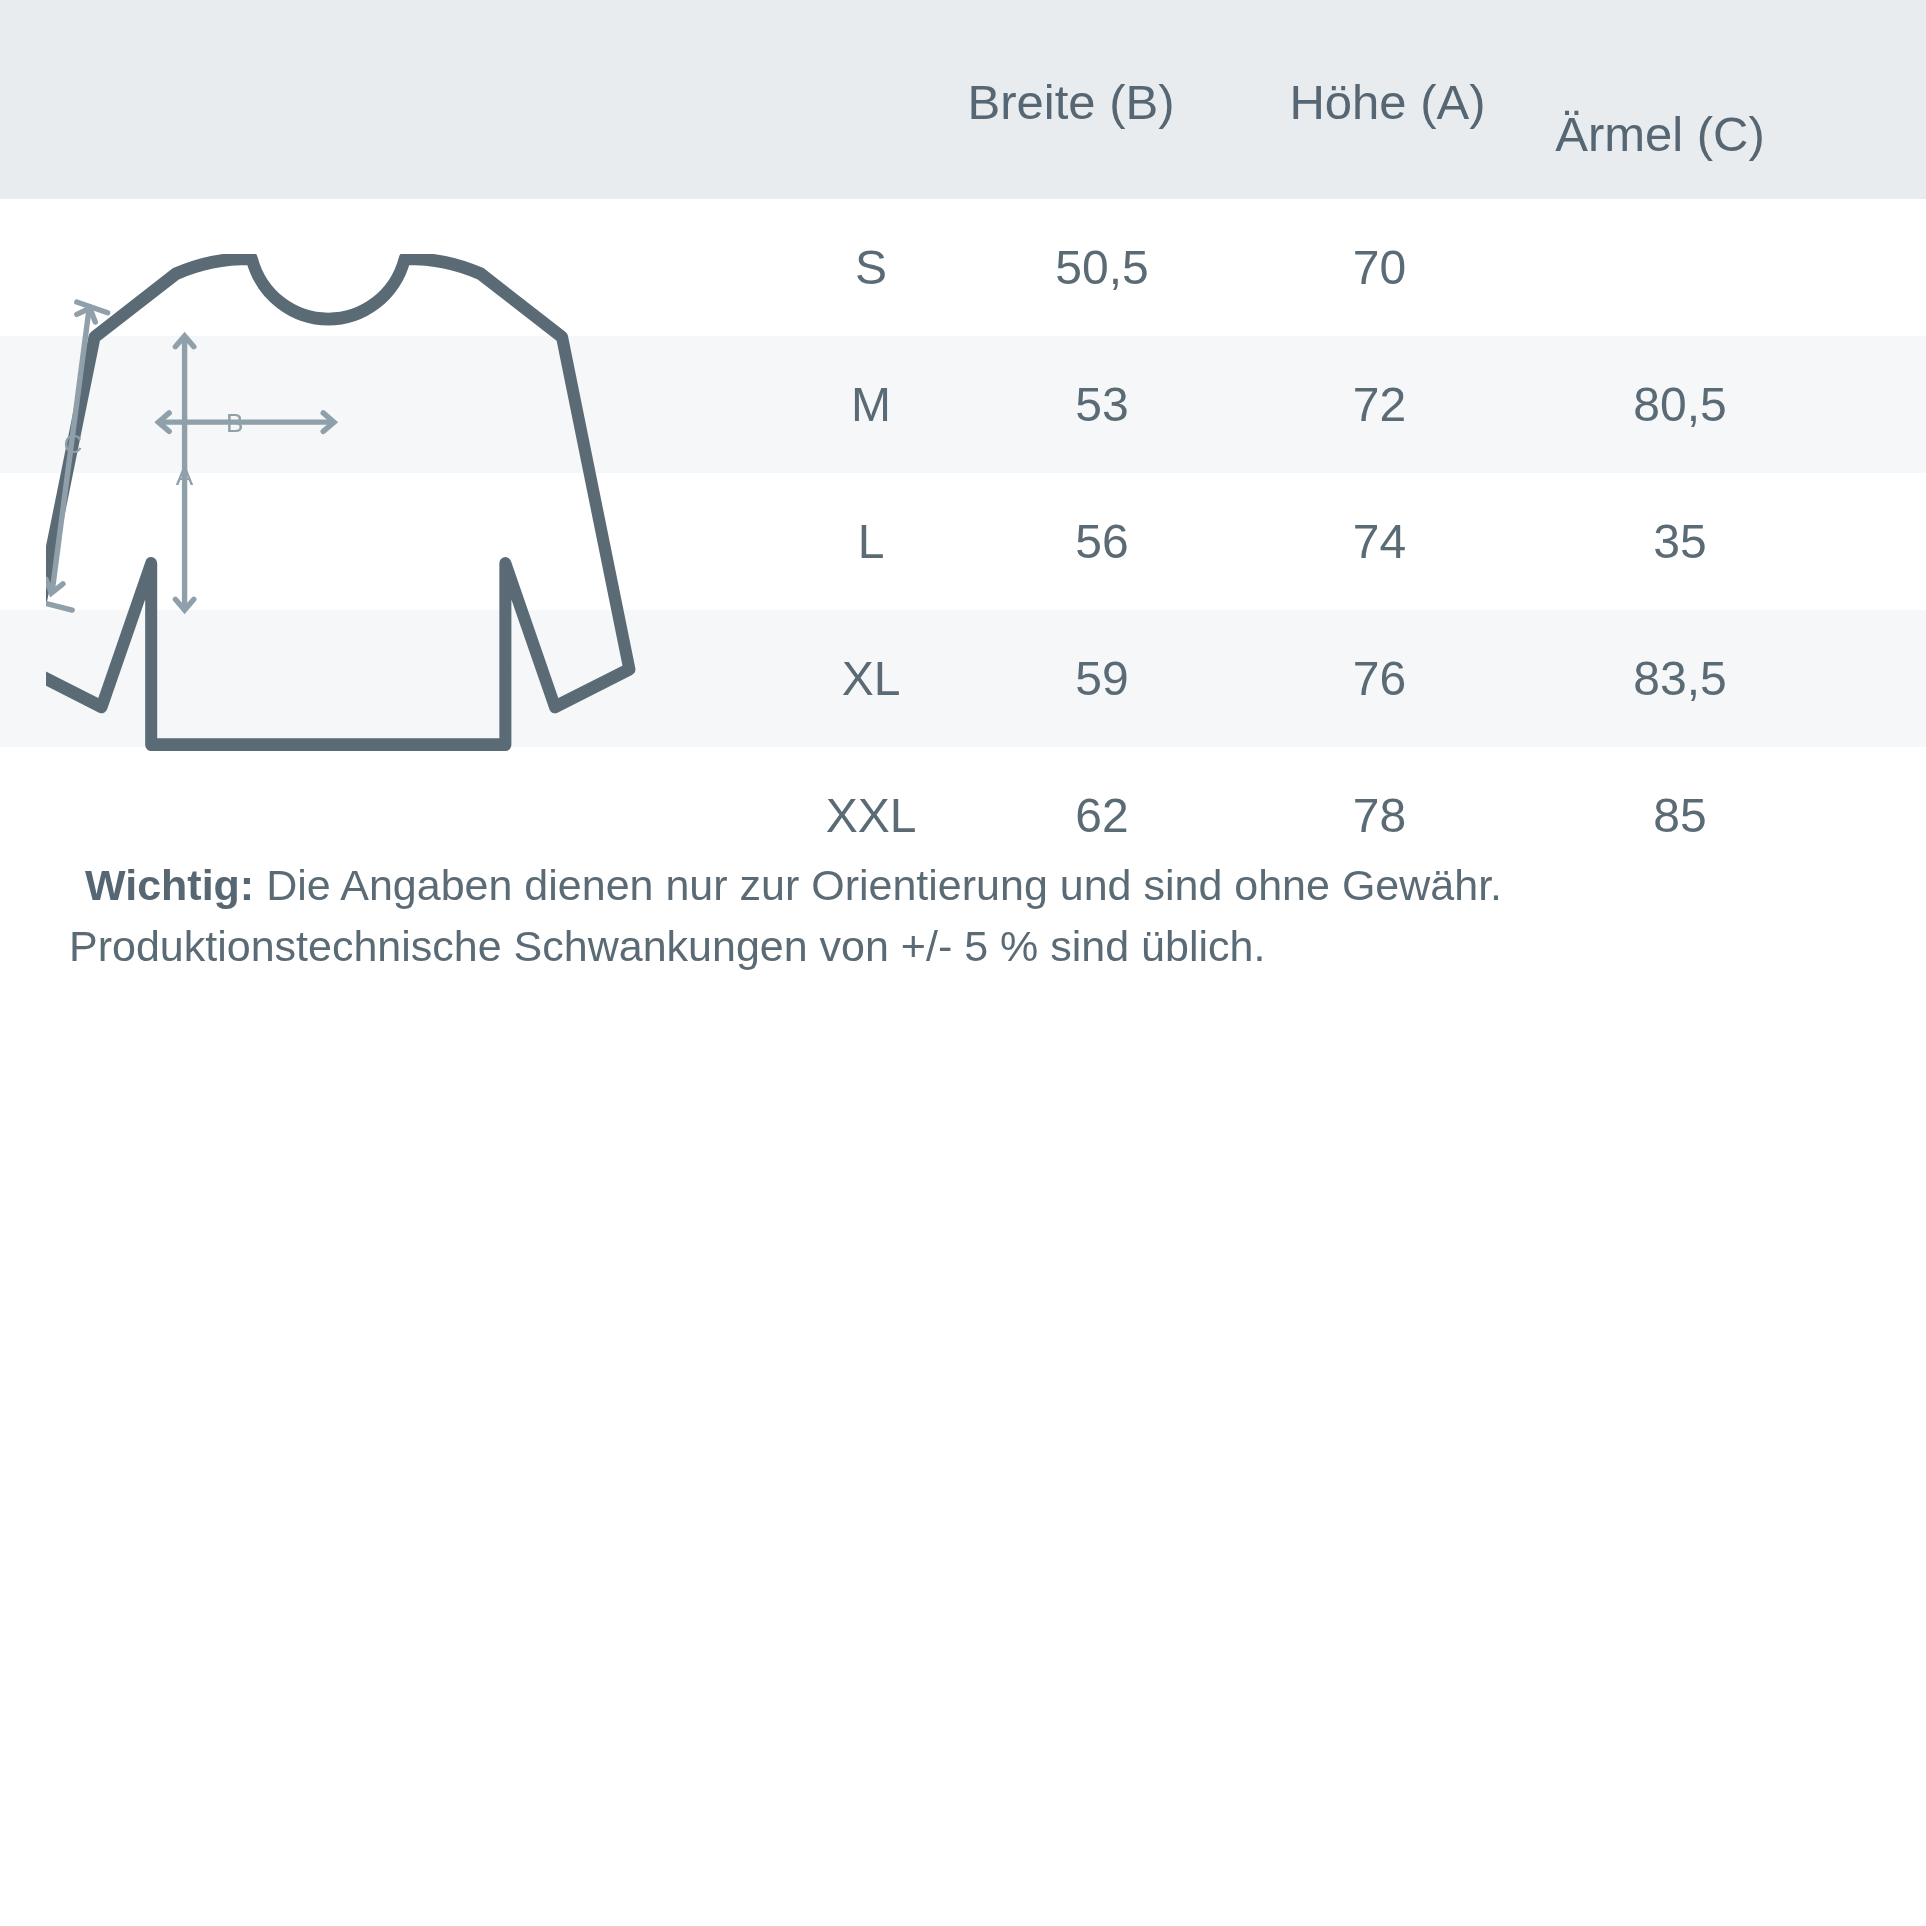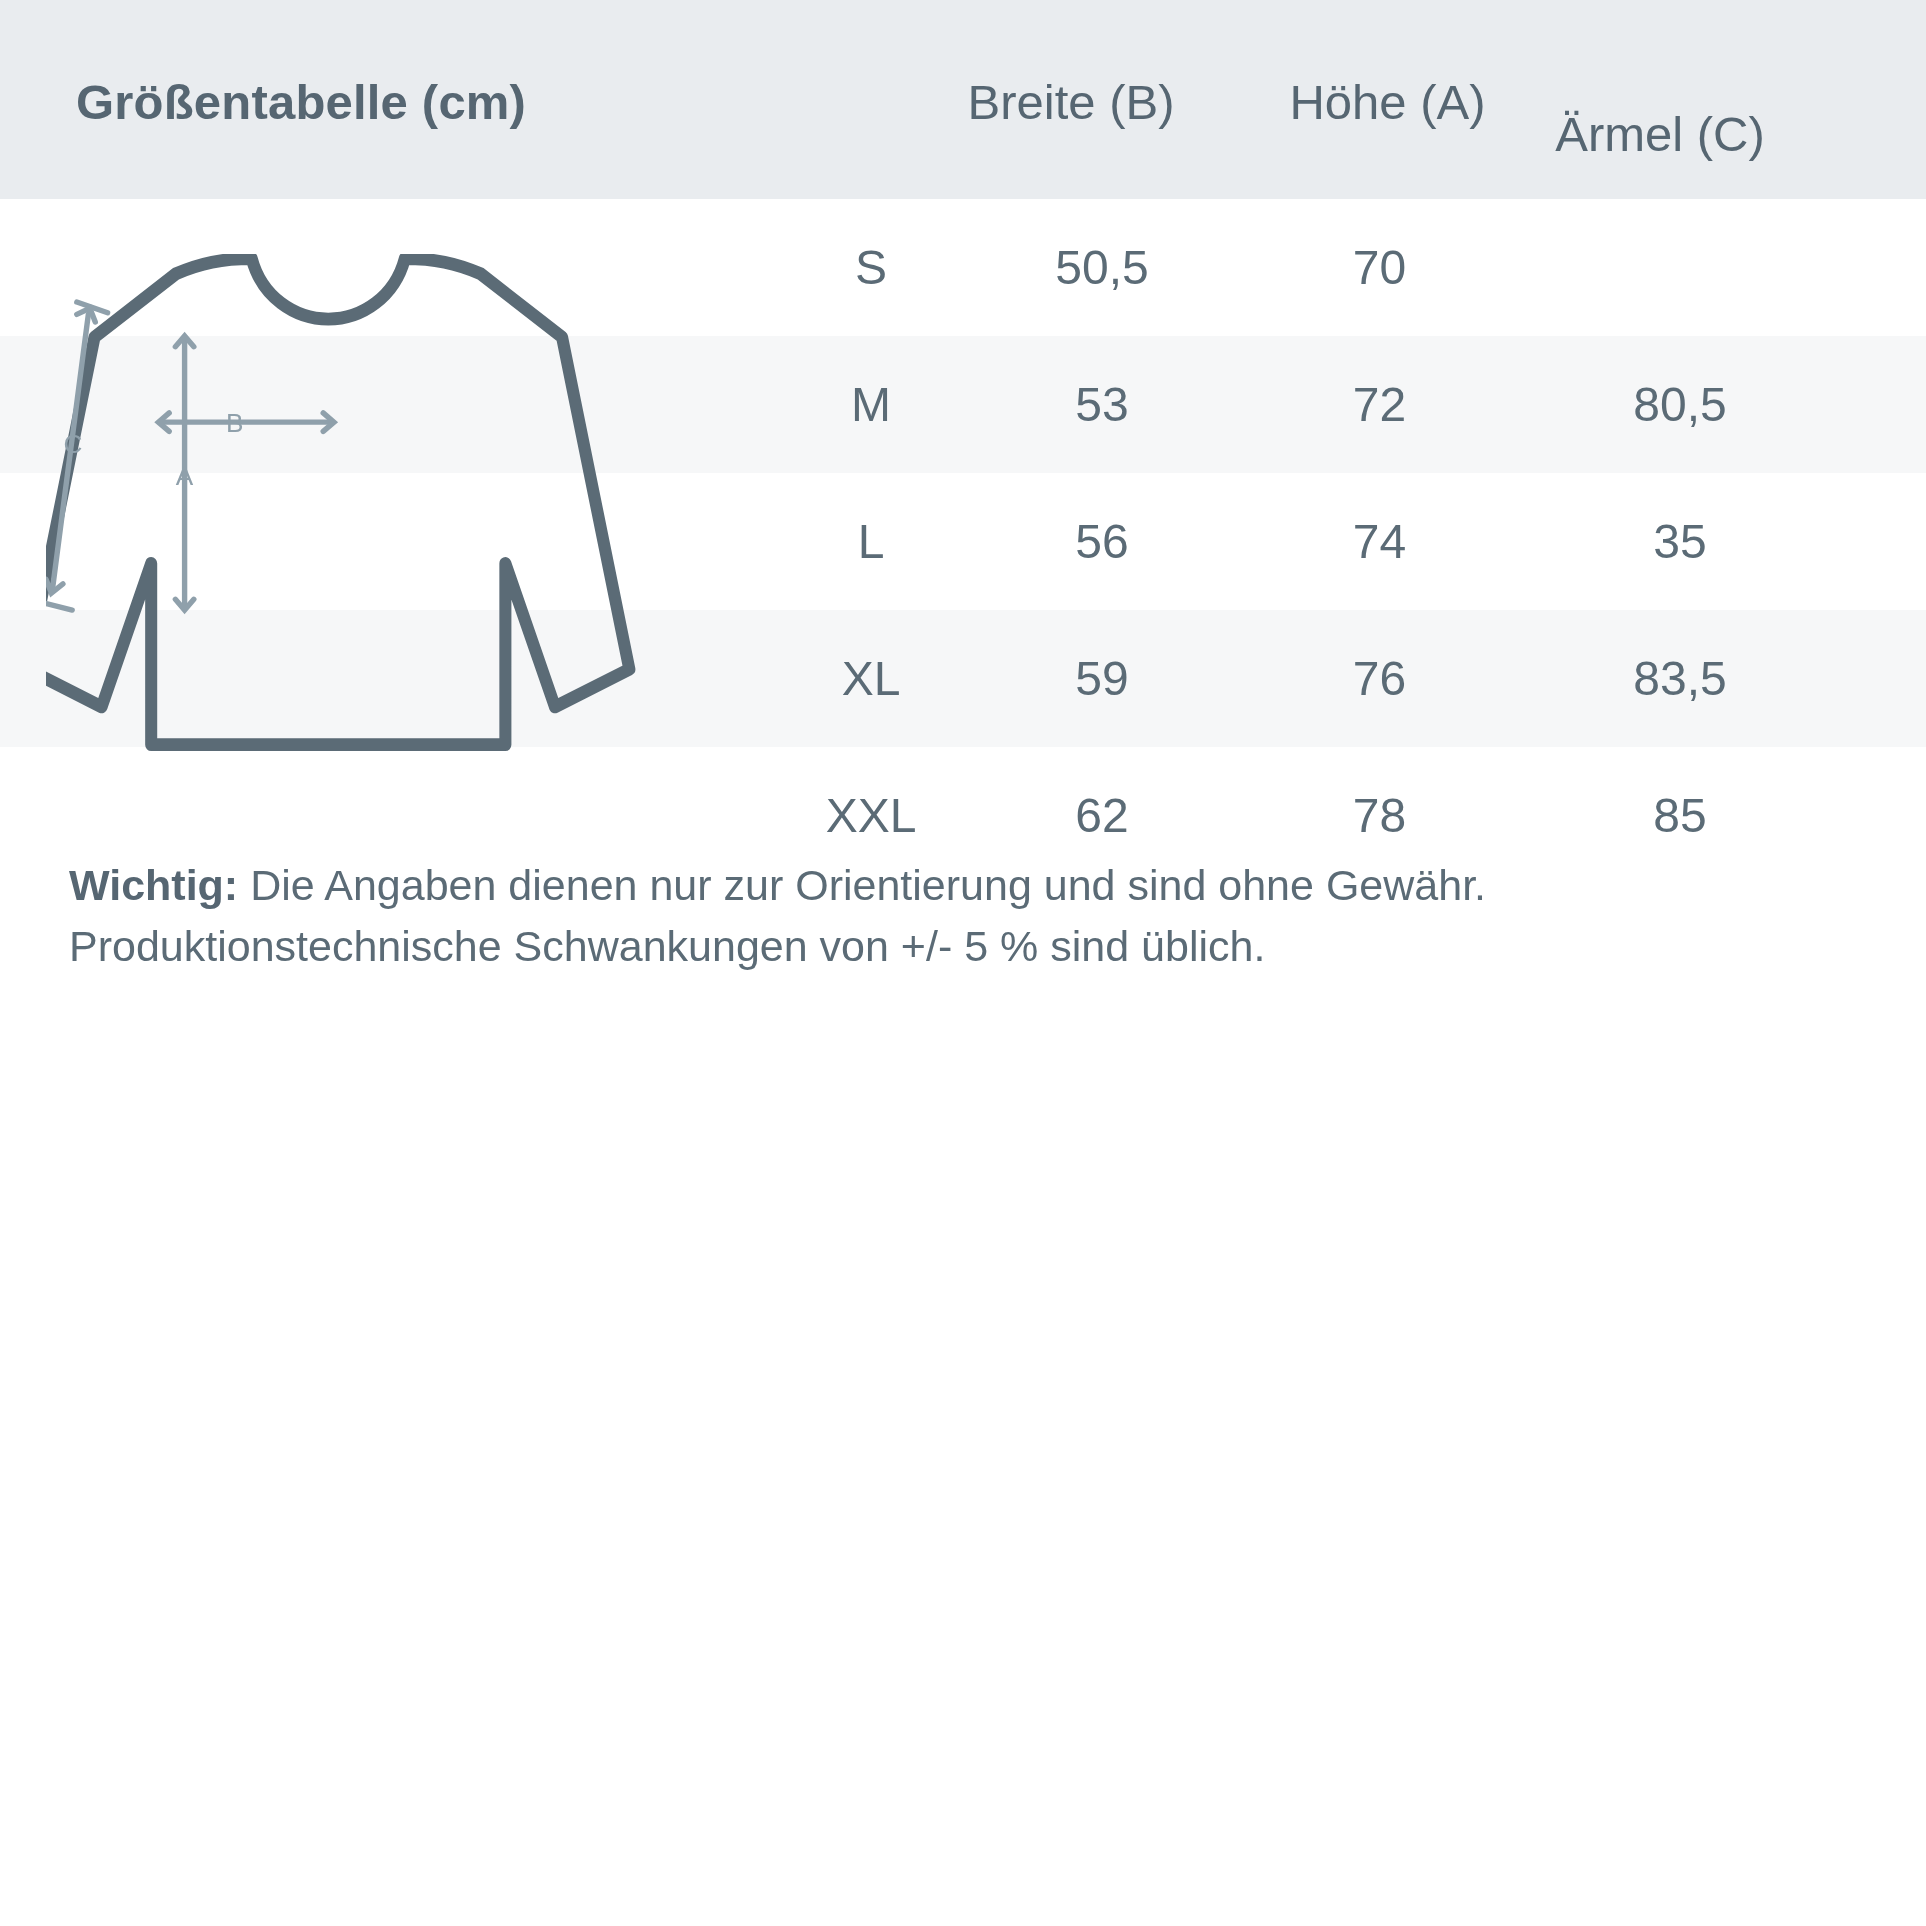--- a/index.html
+++ b/index.html
@@ -104,30 +104,30 @@
     left: 69px;
     top: 855px;
     width: 1788px;
     font-size: 43px;
     line-height: 1.42;
     color: #5b6b76;
   }
   .note b {
     font-weight: bold;
     color: #566672;
+    margin-left: 16px;
   }
 </style>
 </head>
 <body>
 
 <div class="sheet">
 
   <div class="header-band">
     <div class="header-inner">
-      <div class="header-title">Größentabelle (cm)</div>
       <div class="header-col c1">Breite (B)</div>
       <div class="header-col c2">Höhe (A)</div>
       <div class="header-col c3">Ärmel (C)</div>
     </div>
   </div>
 
   <div class="rows">
     <div class="row">
       <div class="cell size">S</div>
       <div class="cell width">50,5</div>

